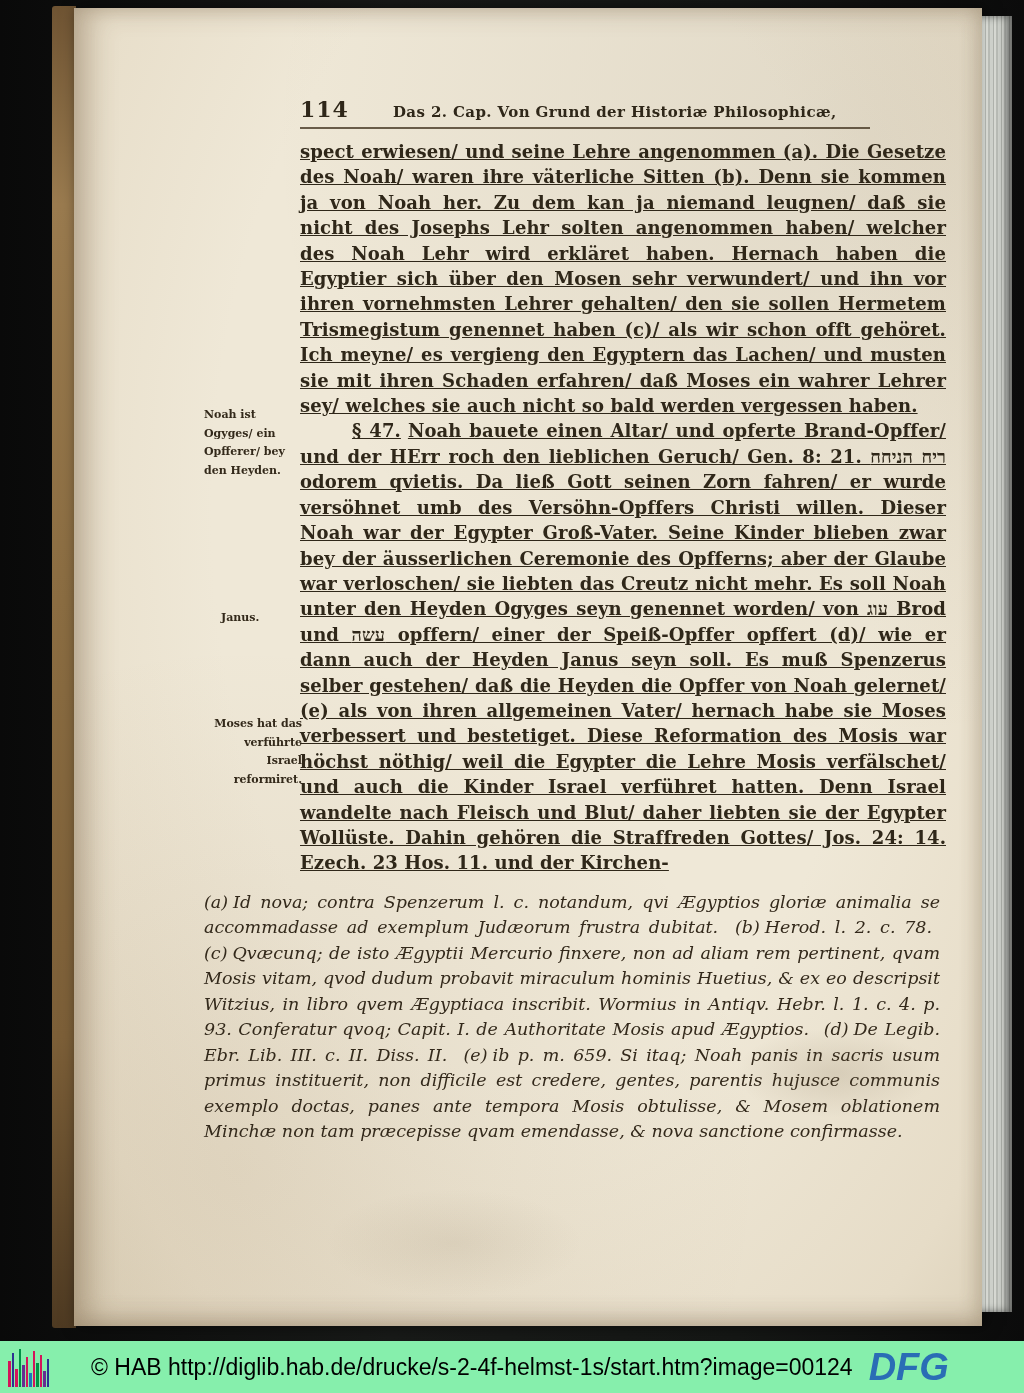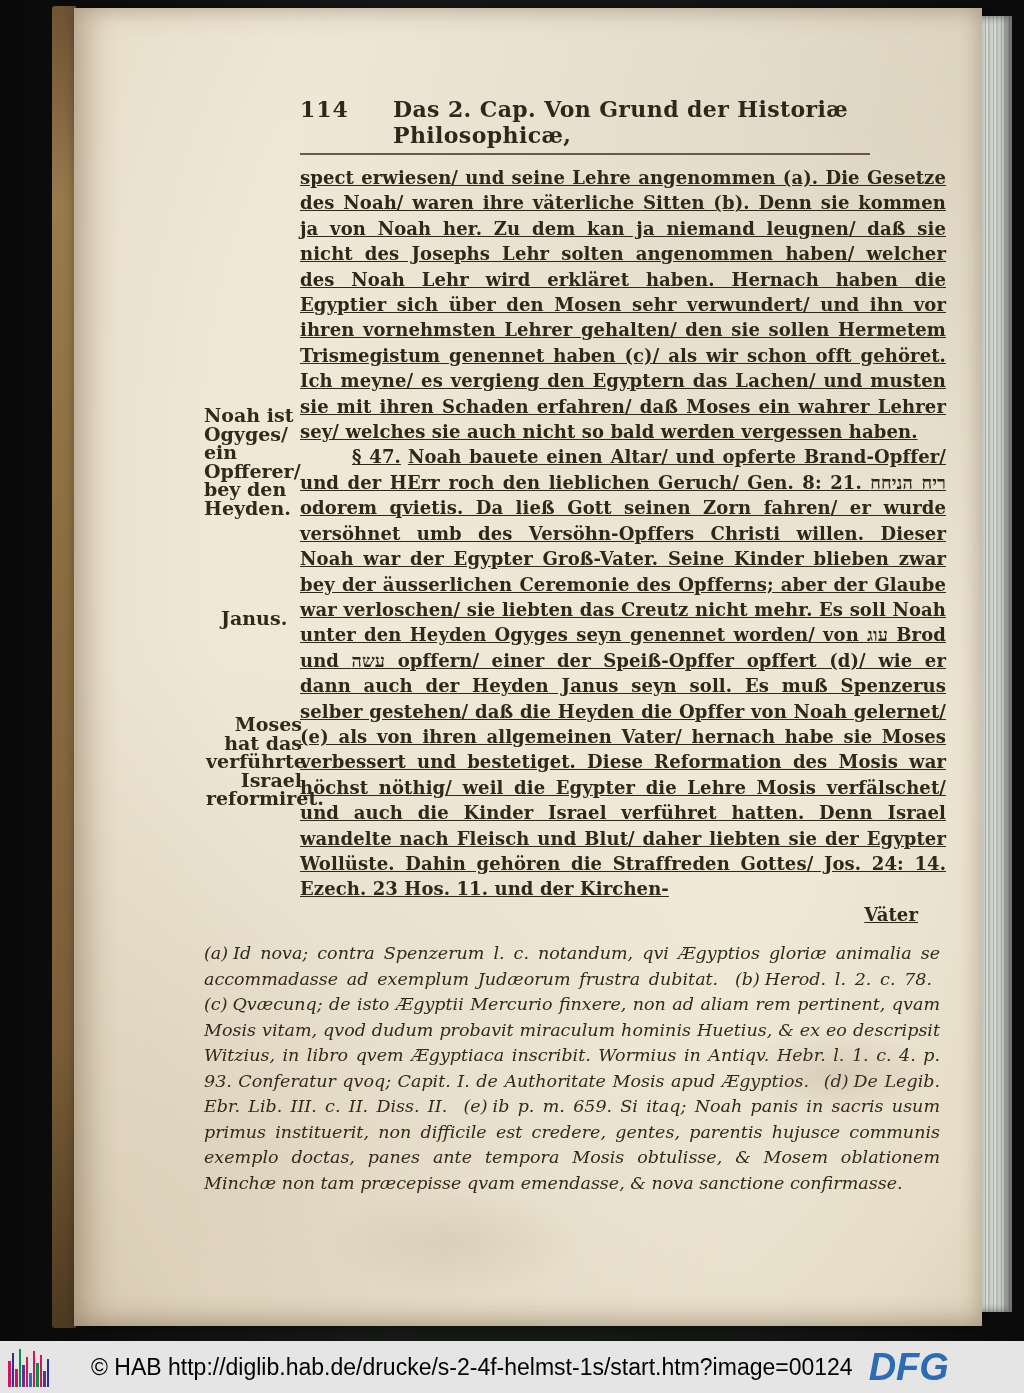--- a/index.html
+++ b/index.html
@@ -22,30 +22,30 @@
       radial-gradient(circle at 88% 10%, rgba(120,105,80,.12), transparent 42%),
       radial-gradient(ellipse at 52% 38%, #efe8d7 50%, #e6dcc7 85%, #dbd0b8 100%);
     box-shadow: inset 16px 0 28px rgba(92,66,34,.28),
                 inset -8px 0 16px rgba(120,104,78,.18),
                 inset 0 -10px 22px rgba(120,104,78,.15),
                 4px 0 14px rgba(0,0,0,.55); }
   .page-inner { position:relative; width:100%; height:100%; overflow:hidden; }
 
   .running-head { display:flex; align-items:baseline; gap:44px; padding:88px 0 0 226px; }
   .pagenum { font-size:22px; font-weight:700; letter-spacing:1px; }
-  .runtitle { font-size:22px; font-weight:700; letter-spacing:.4px; }
+  .runtitle { font-size:15px; font-weight:700; letter-spacing:.4px; }
   .head-rule { margin:5px 0 0 226px; width:570px; border-top:2px solid rgba(60,45,25,.75); }
 
   .textblock { margin:10px 40px 0 226px; width:646px; text-align:justify;
     font-size:18px; line-height:25.4px; font-weight:700; letter-spacing:.1px;text-decoration:underline; }
   .para.indent { text-indent:52px; }
   .sect { margin-right:7px; }
   .catchword { text-align:right; padding-right:28px; font-weight:700; font-size:18px; line-height:25.4px; }
 
-  .mnote { position:absolute; width:96px; font-size:19px; line-height:18.5px; font-weight:700; color:#33291a; }
+  .mnote { position:absolute; width:96px; font-size:11px; line-height:18.5px; font-weight:700; color:#33291a; }
   .mn1 { left:130px; top:398px; }
   .mn2 { left:147px; top:601px; }
   .mn3 { left:132px; top:707px;text-align:right; }
 
   .footnotes { margin:14px 44px 0 130px; width:736px; text-align:justify;
     font-style:italic; font-size:17.5px; line-height:25.5px; color:#33291b; }
   .fn { margin-right:8px; }
   .fnl { margin-right:5px; }
 
   .stain { position:absolute; pointer-events:none; }
@@ -53,21 +53,21 @@
     background:radial-gradient(ellipse, rgba(110,90,60,.16), transparent 70%); }
   .stain.s2 { left:250px; top:1180px; width:260px; height:110px;
     background:radial-gradient(ellipse, rgba(120,100,70,.10), transparent 70%); }
 
   
   .page-stack { position:absolute; left:982px; top:16px; width:30px; height:1296px;
     background:repeating-linear-gradient(90deg,#cdd0ca 0 3px,#aeb1ab 3px 4px,#d6d8d2 4px 6px,#b7bab4 6px 8px);
     box-shadow:inset -5px 0 9px rgba(0,0,0,.55); }
 
   
-  .footer-bar { position:absolute; left:0; bottom:0; width:1024px; height:52px; background:#e5e5e5;
+  .footer-bar { position:absolute; left:0; bottom:0; width:1024px; height:52px; background:#86efac;
     display:flex; align-items:center; }
   .hab-logo { display:flex; align-items:flex-end; gap:1px; height:40px; margin-left:8px; }
   .hab-logo i { width:2.5px; display:block; }
   .footer-text { margin-left:42px; font-family:"Liberation Sans", sans-serif; font-size:23px;
     color:#000; white-space:nowrap; text-decoration:none; }
   .dfg-logo { margin-left:auto; margin-right:10px; font-family:"Liberation Sans", sans-serif;
     font-size:38px; font-weight:700; font-style:italic; line-height:1; }
 </style>
 </head>
 <body>
@@ -80,21 +80,20 @@
 
       <div class="running-head">
         <span class="pagenum">114</span>
         <span class="runtitle">Das 2. Cap. Von Grund der Historiæ Philosophicæ,</span>
       </div>
       <div class="head-rule"></div>
 
       <div class="textblock">
         <p class="para">spect erwiesen/ und seine Lehre angenommen (a). Die Gesetze des Noah/ waren ihre väterliche Sitten (b). Denn sie kommen ja von Noah her. Zu dem kan ja niemand leugnen/ daß sie nicht des Josephs Lehr solten angenommen haben/ welcher des Noah Lehr wird erkläret haben. Hernach haben die Egyptier sich über den Mosen sehr verwundert/ und ihn vor ihren vornehmsten Lehrer gehalten/ den sie sollen Hermetem Trismegistum genennet haben (c)/ als wir schon offt gehöret. Ich meyne/ es vergieng den Egyptern das Lachen/ und musten sie mit ihren Schaden erfahren/ daß Moses ein wahrer Lehrer sey/ welches sie auch nicht so bald werden vergessen haben.</p>
         <p class="para indent"><span class="sect">§ 47.</span><span>Noah bauete einen Altar/ und opferte Brand-Opffer/ und der HErr roch den lieblichen Geruch/ Gen. 8: 21. ריח הניחח odorem qvietis. Da ließ Gott seinen Zorn fahren/ er wurde versöhnet umb des Versöhn-Opffers Christi willen. Dieser Noah war der Egypter Groß-Vater. Seine Kinder blieben zwar bey der äusserlichen Ceremonie des Opfferns; aber der Glaube war verloschen/ sie liebten das Creutz nicht mehr. Es soll Noah unter den Heyden Ogyges seyn genennet worden/ von עוג Brod und עשה opffern/ einer der Speiß-Opffer opffert (d)/ wie er dann auch der Heyden Janus seyn soll. Es muß Spenzerus selber gestehen/ daß die Heyden die Opffer von Noah gelernet/ (e) als von ihren allgemeinen Vater/ hernach habe sie Moses verbessert und bestetiget. Diese Reformation des Mosis war höchst nöthig/ weil die Egypter die Lehre Mosis verfälschet/ und auch die Kinder Israel verführet hatten. Denn Israel wandelte nach Fleisch und Blut/ daher liebten sie der Egypter Wollüste. Dahin gehören die Straffreden Gottes/ Jos. 24: 14. Ezech. 23 Hos. 11. und der Kirchen-</span></p>
-        <div class="catchword">Väter</div>
       </div>
 
       <div class="footnotes">
         <span class="fn"><span class="fnl">(a)</span><span>Id nova; contra Spenzerum l. c. notandum, qvi Ægyptios gloriæ animalia se accommadasse ad exemplum Judæorum frustra dubitat.</span></span>
         <span class="fn"><span class="fnl">(b)</span><span>Herod. l. 2. c. 78.</span></span>
         <span class="fn"><span class="fnl">(c)</span><span>Qvæcunq; de isto Ægyptii Mercurio finxere, non ad aliam rem pertinent, qvam Mosis vitam, qvod dudum probavit miraculum hominis Huetius, &amp; ex eo descripsit Witzius, in libro qvem Ægyptiaca inscribit. Wormius in Antiqv. Hebr. l. 1. c. 4. p. 93. Conferatur qvoq; Capit. I. de Authoritate Mosis apud Ægyptios.</span></span>
         <span class="fn"><span class="fnl">(d)</span><span>De Legib. Ebr. Lib. III. c. II. Diss. II.</span></span>
         <span class="fn"><span class="fnl">(e)</span><span>ib p. m. 659. Si itaq; Noah panis in sacris usum primus instituerit, non difficile est credere, gentes, parentis hujusce communis exemplo doctas, panes ante tempora Mosis obtulisse, &amp; Mosem oblationem Minchæ non tam præcepisse qvam emendasse, &amp; nova sanctione confirmasse.</span></span>
       </div>
 

